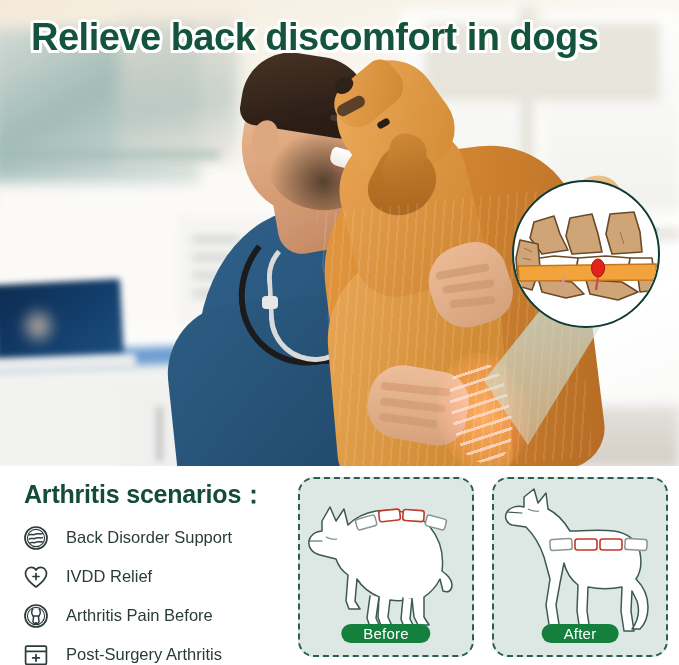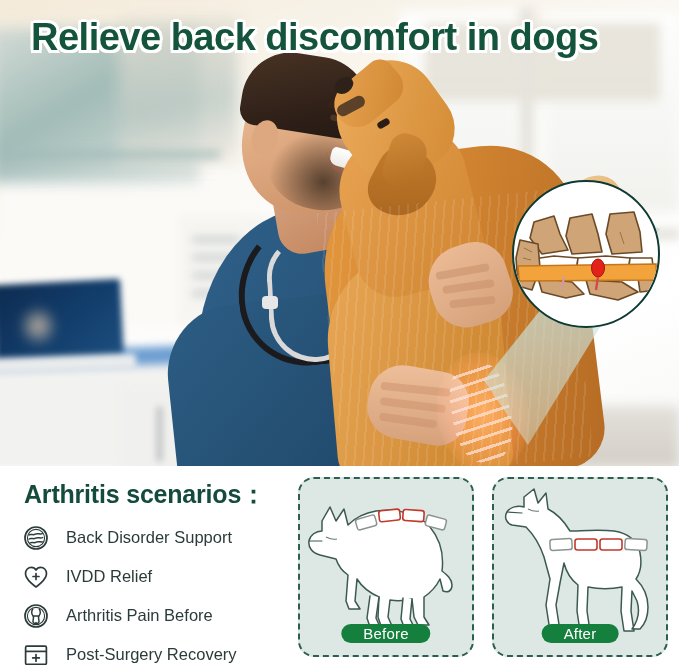--- a/index.html
+++ b/index.html
@@ -488,21 +488,21 @@
       </div>
 
       <div class="scen-item">
         <span class="scen-ico">
           <svg width="28" height="28" viewBox="0 0 28 28" fill="none" stroke="#2b3b3a" stroke-width="1.7">
             <rect x="3.6" y="5.2" width="20.8" height="18.2" rx="1.4"></rect>
             <path d="M3.6 10.4 H24.4"></path>
             <path d="M14 13.6 V20.2 M10.7 16.9 H17.3" stroke-linecap="round"></path>
           </svg>
         </span>
-        <span class="scen-label">Post-Surgery Recovery</span>
+        <span class="scen-label">Post-Surgery Arthritis</span>
       </div>
 
     </div>
 
     <div class="panel before">
       <svg width="176" height="180" viewBox="0 0 176 180">
         <g fill="#ffffff" stroke="#3c5a4f" stroke-width="1.5" stroke-linejoin="round" stroke-linecap="round">
 
           <path d="M22 42 L30 28 L36 42 L44 30 L48 46
                    C54 40 64 34 76 32

